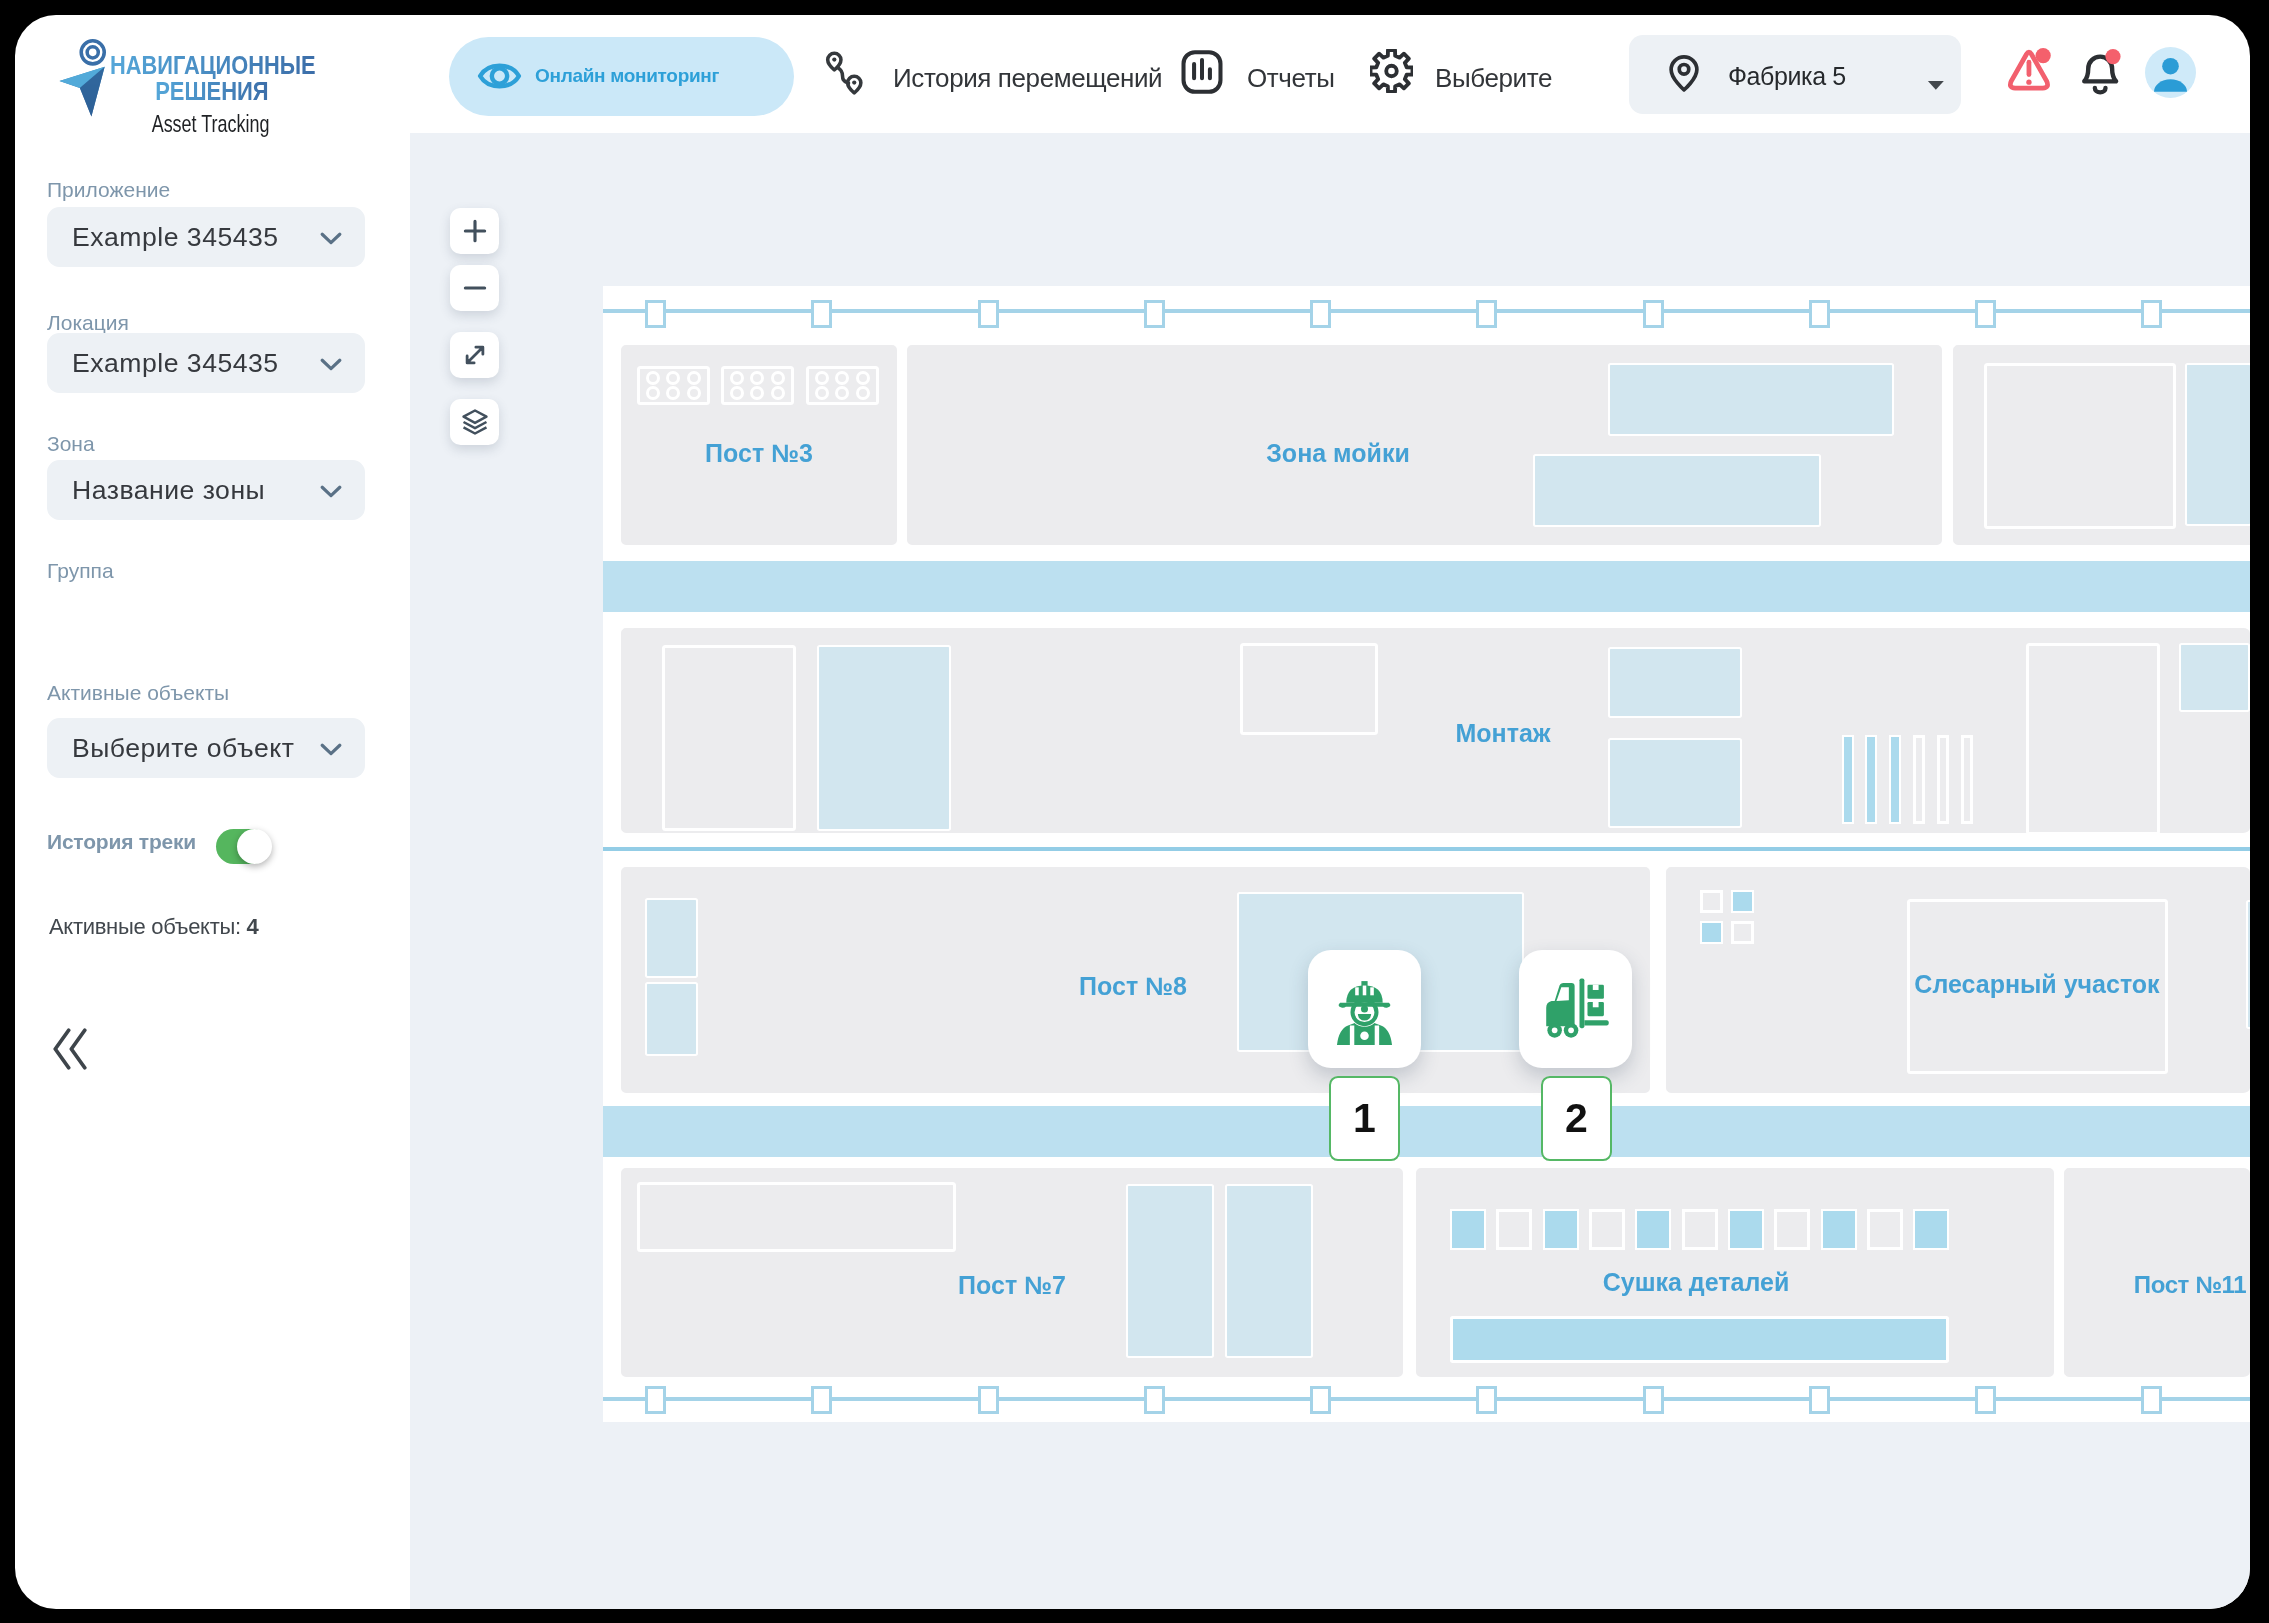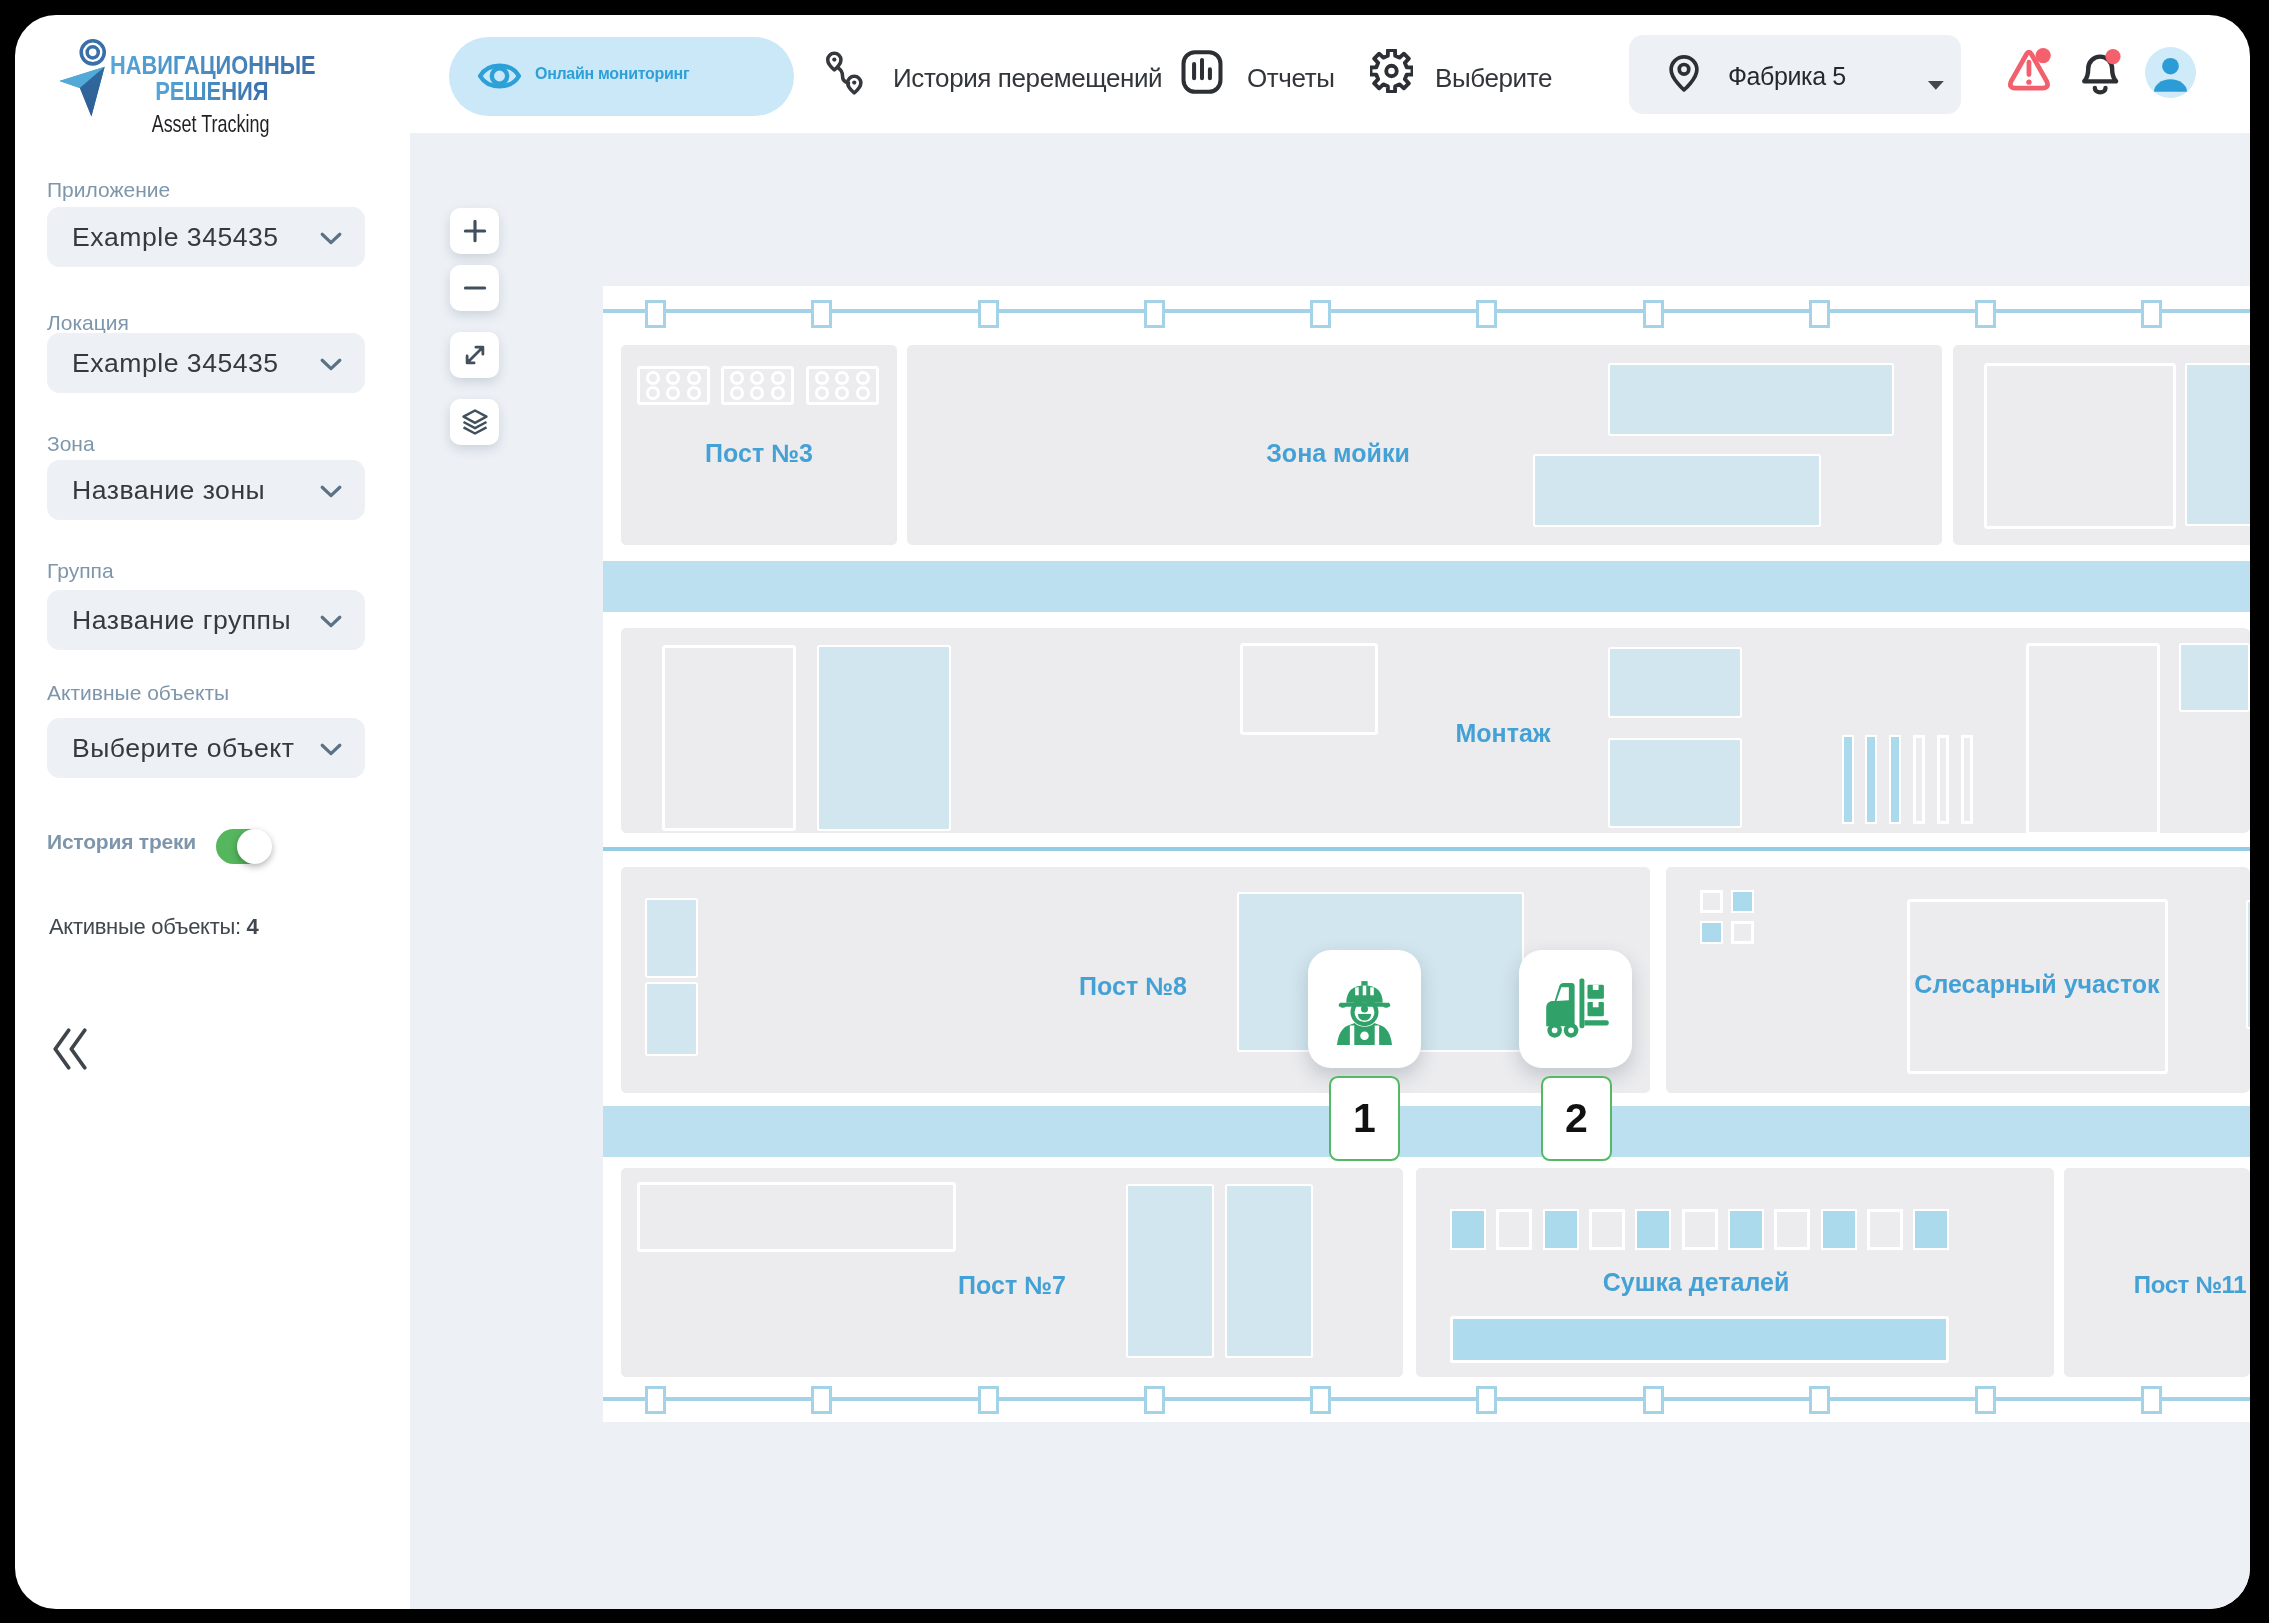--- a/index.html
+++ b/index.html
@@ -264,26 +264,20 @@
       </svg>
     </div>
 <div class="slabel" style="top:417px;">Зона</div>
 <div class="dd" style="top:445px;">
       <span>Название зоны</span>
       <svg width="22" height="13.3" viewBox="0 0 25 15" fill="none" stroke="#5a7186" stroke-width="3.6" stroke-linecap="round" stroke-linejoin="round">
         <path d="M2.5 2.5 L12.5 12 L22.5 2.5"></path>
       </svg>
     </div>
 <div class="slabel" style="top:544px;">Группа</div>
-<div class="dd" style="top:575px;">
-      <span>Название группы</span>
-      <svg width="22" height="13.3" viewBox="0 0 25 15" fill="none" stroke="#5a7186" stroke-width="3.6" stroke-linecap="round" stroke-linejoin="round">
-        <path d="M2.5 2.5 L12.5 12 L22.5 2.5"></path>
-      </svg>
-    </div>
 <div class="slabel" style="top:666px;">Активные объекты</div>
 <div class="dd" style="top:703px;">
       <span>Выберите объект</span>
       <svg width="22" height="13.3" viewBox="0 0 25 15" fill="none" stroke="#5a7186" stroke-width="3.6" stroke-linecap="round" stroke-linejoin="round">
         <path d="M2.5 2.5 L12.5 12 L22.5 2.5"></path>
       </svg>
     </div>
 
 <div class="abs" style="left:32px;top:815px;font-size:21px;color:#7e96ab;font-weight:bold;letter-spacing:-0.2px;">История треки</div>
 <div class="abs" style="left:201px;top:814px;width:54px;height:35px;border-radius:17.7px;background:#55b65e;"></div>
@@ -291,21 +285,21 @@
 <div class="abs" style="left:34px;top:899px;font-size:22px;color:#41474d;letter-spacing:-0.3px;">Активные объекты: <b>4</b></div>
 <svg class="abs" style="left:38px;top:1013px;" width="34" height="42" viewBox="0 0 38 47" fill="none" stroke="#3e454b" stroke-width="4.2" stroke-linecap="round" stroke-linejoin="round">
       <path d="M17.5 2.5 L2.5 23.5 L17.5 44.5 M35.5 2.5 L20.5 23.5 L35.5 44.5"></path>
     </svg>
 
 <div class="abs" style="left:434px;top:22px;width:345px;height:79px;border-radius:40px;background:#cbe8f8;"></div>
 <svg class="abs" style="left:462px;top:41px;" width="45" height="40" viewBox="0 0 51 45" fill="none" stroke="#2da0d8" stroke-width="5" stroke-linejoin="round">
       <path d="M3.5 22.5 C12.5 7 38.5 7 47.5 22.5 C38.5 38 12.5 38 3.5 22.5 Z"></path>
       <circle cx="25.5" cy="22.5" r="8.7"></circle>
     </svg>
-<div class="navtext" style="left:520px;top:50px;font-weight:bold;color:#2da0d8;font-size:16px;letter-spacing:-0.3px;">Онлайн мониторинг</div>
+<div class="navtext" style="left:520px;top:50px;font-weight:bold;color:#2da0d8;font-size:19px;letter-spacing:-0.3px;">Онлайн мониторинг</div>
 <svg class="abs" style="left:810px;top:36px;" width="39" height="46" viewBox="0 0 44 52" fill="none" stroke="#35393d" stroke-width="4" stroke-linejoin="round">
       <path d="M10.5 2.5 a7.5 7.5 0 0 1 7.5 7.5 c0 5.2 -7.5 11.5 -7.5 11.5 s-7.5 -6.3 -7.5 -11.5 a7.5 7.5 0 0 1 7.5 -7.5 Z"></path>
       <circle cx="10.5" cy="9.7" r="2.4" fill="#35393d" stroke="none"></circle>
       <path d="M14.5 19 C25 25 14 32 26.5 36.5" stroke-linecap="round"></path>
       <path d="M33 28.5 a7.5 7.5 0 0 1 7.5 7.5 c0 5.2 -7.5 11.5 -7.5 11.5 s-7.5 -6.3 -7.5 -11.5 a7.5 7.5 0 0 1 7.5 -7.5 Z"></path>
       <circle cx="33" cy="35.7" r="2.4" fill="#35393d" stroke="none"></circle>
     </svg>
 <div class="navtext" style="left:878px;top:48px;">История перемещений</div>
 <svg class="abs" style="left:1166px;top:35px;" width="42" height="44" viewBox="0 0 47 50" fill="none" stroke="#2c2f33" stroke-width="4.6" stroke-linecap="round">
       <rect x="2.5" y="2.5" width="42" height="45" rx="13"></rect>

